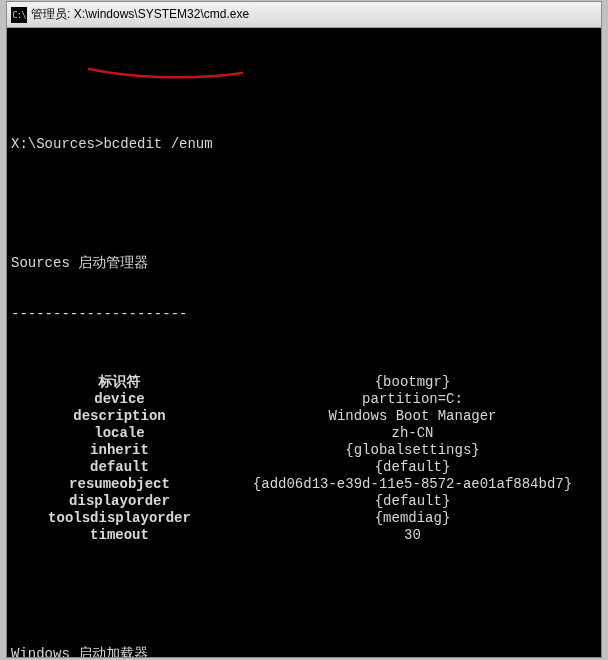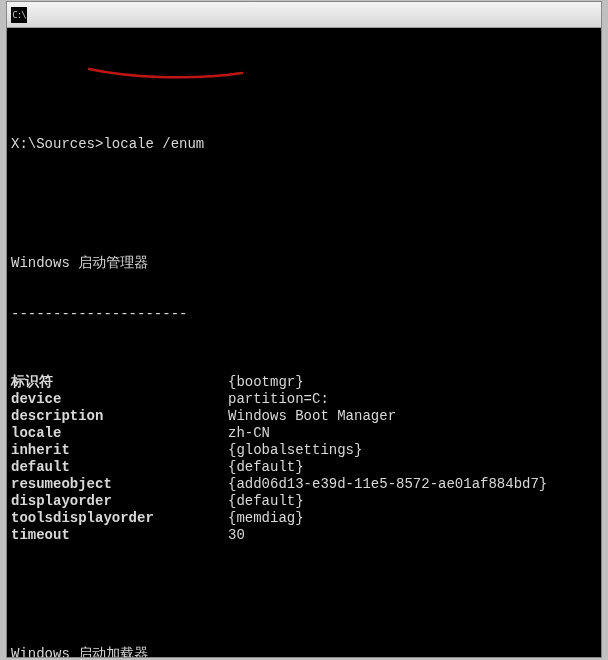--- a/index.html
+++ b/index.html
@@ -46,50 +46,52 @@
     height: calc(100% - 26px);
     background: #000;
     color: #d8d8d8;
     font-family: "SimSun", "NSimSun", "Courier New", monospace;
     font-size: 14px;
     line-height: 17px;
     padding: 6px 4px;
     white-space: pre;
     overflow: hidden;
     position: relative;
+    text-align: center;
   }
   .row { display: flex; }
   .key { width: 217px; flex: 0 0 217px; font-weight: bold; }
   .val { flex: 1; }
   .hr {
     letter-spacing: 0;
   }
   .underline-annot {
     position: absolute;
     pointer-events: none;
   }
 </style>
 </head>
 <body>
 
 <div class="window">
 
   <div class="titlebar">
     <span class="icon">C:\</span>
+    <span>管理员: X:\windows\SYSTEM32\cmd.exe</span>
   </div>
 
   <div class="console">
 
     <div class="row"> </div>
 
-    <div class="row"><span>X:\Sources&gt;</span><span>locale /enum</span></div>
+    <div class="row"><span>X:\Sources&gt;</span><span>bcdedit /enum</span></div>
 
     <div class="row"> </div>
 
-    <div class="row"><span>Windows 启动管理器</span></div>
+    <div class="row"><span>Sources 启动管理器</span></div>
     <div class="row hr"><span>---------------------</span></div>
 
     <div id="sec1rows"><div class="row"><span class="key">标识符</span><span class="val">{bootmgr}</span></div><div class="row"><span class="key">device</span><span class="val">partition=C:</span></div><div class="row"><span class="key">description</span><span class="val">Windows Boot Manager</span></div><div class="row"><span class="key">locale</span><span class="val">zh-CN</span></div><div class="row"><span class="key">inherit</span><span class="val">{globalsettings}</span></div><div class="row"><span class="key">default</span><span class="val">{default}</span></div><div class="row"><span class="key">resumeobject</span><span class="val">{add06d13-e39d-11e5-8572-ae01af884bd7}</span></div><div class="row"><span class="key">displayorder</span><span class="val">{default}</span></div><div class="row"><span class="key">toolsdisplayorder</span><span class="val">{memdiag}</span></div><div class="row"><span class="key">timeout</span><span class="val">30</span></div></div>
 
     <div class="row"> </div>
 
     <div class="row"><span>Windows 启动加载器</span></div>
     
 
     

